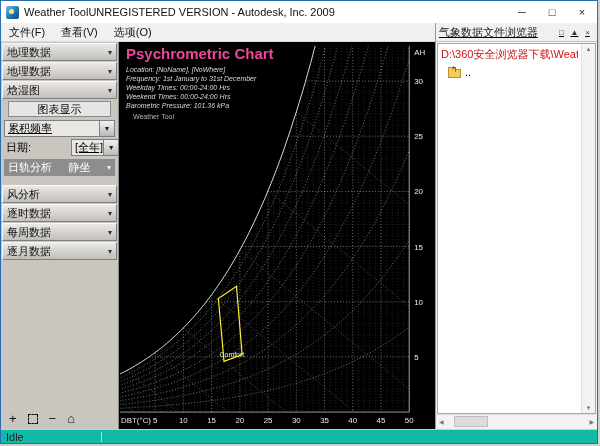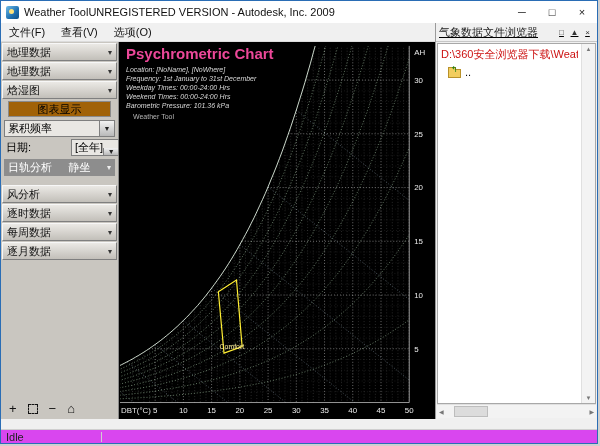--- a/index.html
+++ b/index.html
@@ -29,33 +29,33 @@
   .content { flex:1; display:flex; min-height:0; }
 
   
   .sidebar { width:118px; min-width:118px; background:#c9c6c0; display:flex;
              flex-direction:column; padding:1px 1px 3px 1px; border-right:1px solid #8a8a8a; }
   .sb-item { height:18px; min-height:18px; background:linear-gradient(#ebe9e5,#c2bfb9);
              border:1px solid; border-color:#f7f7f7 #7f7f7f #7f7f7f #f7f7f7;
              display:flex; align-items:center; justify-content:space-between;
              padding:0 4px; font-size:11px; color:#111; margin-bottom:1px; }
   .sb-caret { font-size:8px; color:#333; }
-  .sb-button { height:16px; min-height:16px; background:#a16207; border:1px solid #8a8a8a;
+  .sb-button { height:16px; min-height:16px; background:#e5e5e5; border:1px solid #8a8a8a;
                display:flex; align-items:center; justify-content:center; font-size:11px;
                margin:1px 6px 2px 6px; }
   .combo { height:17px; min-height:17px; display:flex; align-items:stretch;
            border:1px solid #7f7f7f; background:#e9e7e3; margin:1px 2px; }
   .combo-text { flex:1; font-size:11px; display:flex; align-items:center; padding-left:3px;
-                white-space:nowrap; overflow:hidden; }
+                white-space:nowrap; overflow:hidden;text-decoration:underline; }
   .combo-arrow { width:15px; background:linear-gradient(#f2f2f2,#b9b9b9);
                  border-left:1px solid #7f7f7f; display:flex; align-items:center;
                  justify-content:center; font-size:7px; color:#222; }
   .date-row { display:flex; align-items:center; margin:1px 2px;gap:38px; }
   .date-label { font-size:11px; padding:0 2px 0 2px; white-space:nowrap; }
-  .date-row .combo { flex:1; margin:0;align-items:flex-end; }
+  .date-row .combo { flex:1; margin:0; }
   .activity-row { height:17px; min-height:17px; background:#8d8d8d; color:#fff; display:flex;
                   align-items:center; font-size:11px; padding:0 4px; margin:2px 2px;
                   justify-content:space-between; }
   .sb-gap { height:7px; min-height:7px; }
   .sb-tools { margin-top:auto; display:flex; align-items:center; gap:11px; padding:4px 7px 1px 7px; }
   .tool { font-size:13px; color:#111; line-height:13px; }
   .fit-icon { width:10px; height:10px; border:1px dashed #111; }
 
   
   .chart { flex:1; position:relative; background:#000; min-width:0; }
@@ -98,22 +98,22 @@
                 display:flex; flex-direction:column; justify-content:space-between;
                 align-items:center; padding:2px 0; }
   .scroll-arrow { font-size:6px; color:#777; }
   .rp-hscroll { height:14px; min-height:14px; background:#f3f3f3; margin:0 1px 1px 1px;
                 border-top:1px solid #e0e0e0; position:relative; display:flex;
                 align-items:center; justify-content:space-between; padding:0 2px; }
   .hthumb { position:absolute; left:17px; top:1px; bottom:1px; width:34px;
             background:#dcdcdc; border:1px solid #bdbdbd; }
 
   
-  .statusbar { height:14px; min-height:14px; background:#d946ef; border-top:1px solid #cfcfcf;
-               display:flex; align-items:center; font-size:11px; color:#222;margin-top:10px; }
+  .statusbar { height:14px; min-height:14px; background:#14b8a6; border-top:1px solid #cfcfcf;
+               display:flex; align-items:center; font-size:11px; color:#222; }
   .status-cell { width:100px; padding-left:5px; }
   .status-sep { width:1px; height:10px; background:#cfcfcf; }
 </style>
 </head>
 <body>
 
 <div class="window">
 
   <div class="titlebar">
     <span class="app-icon"></span>

